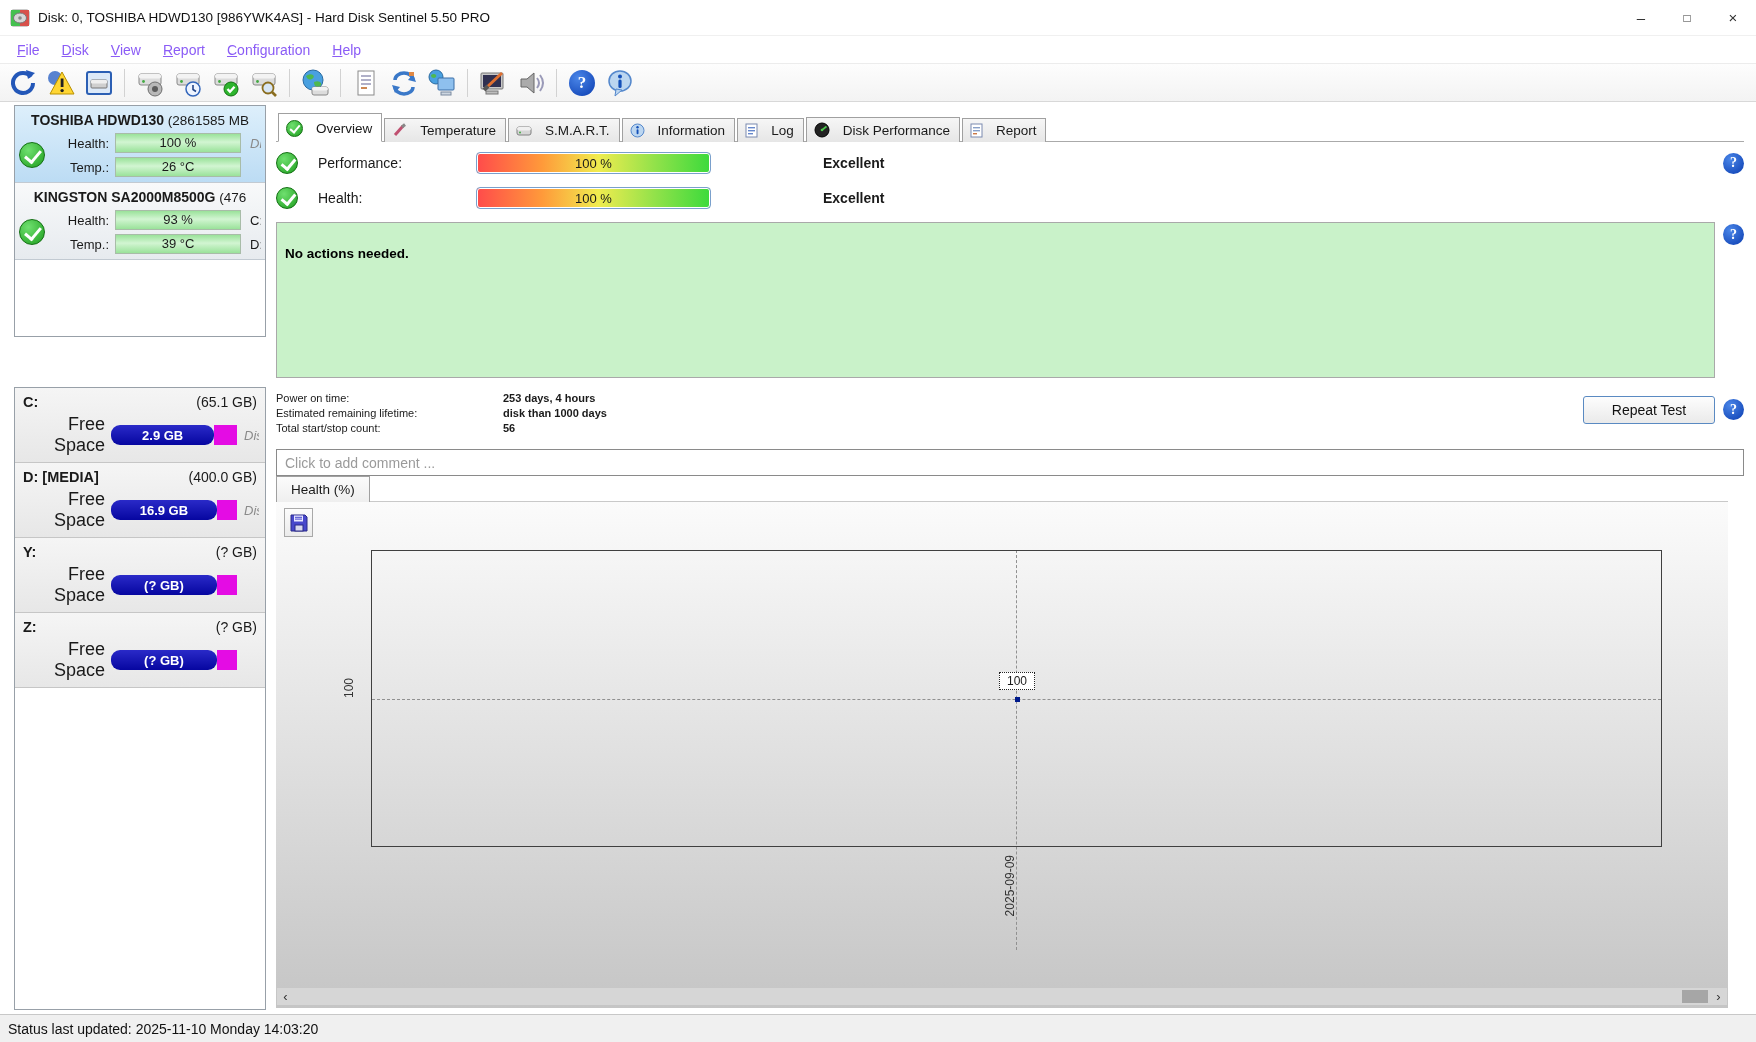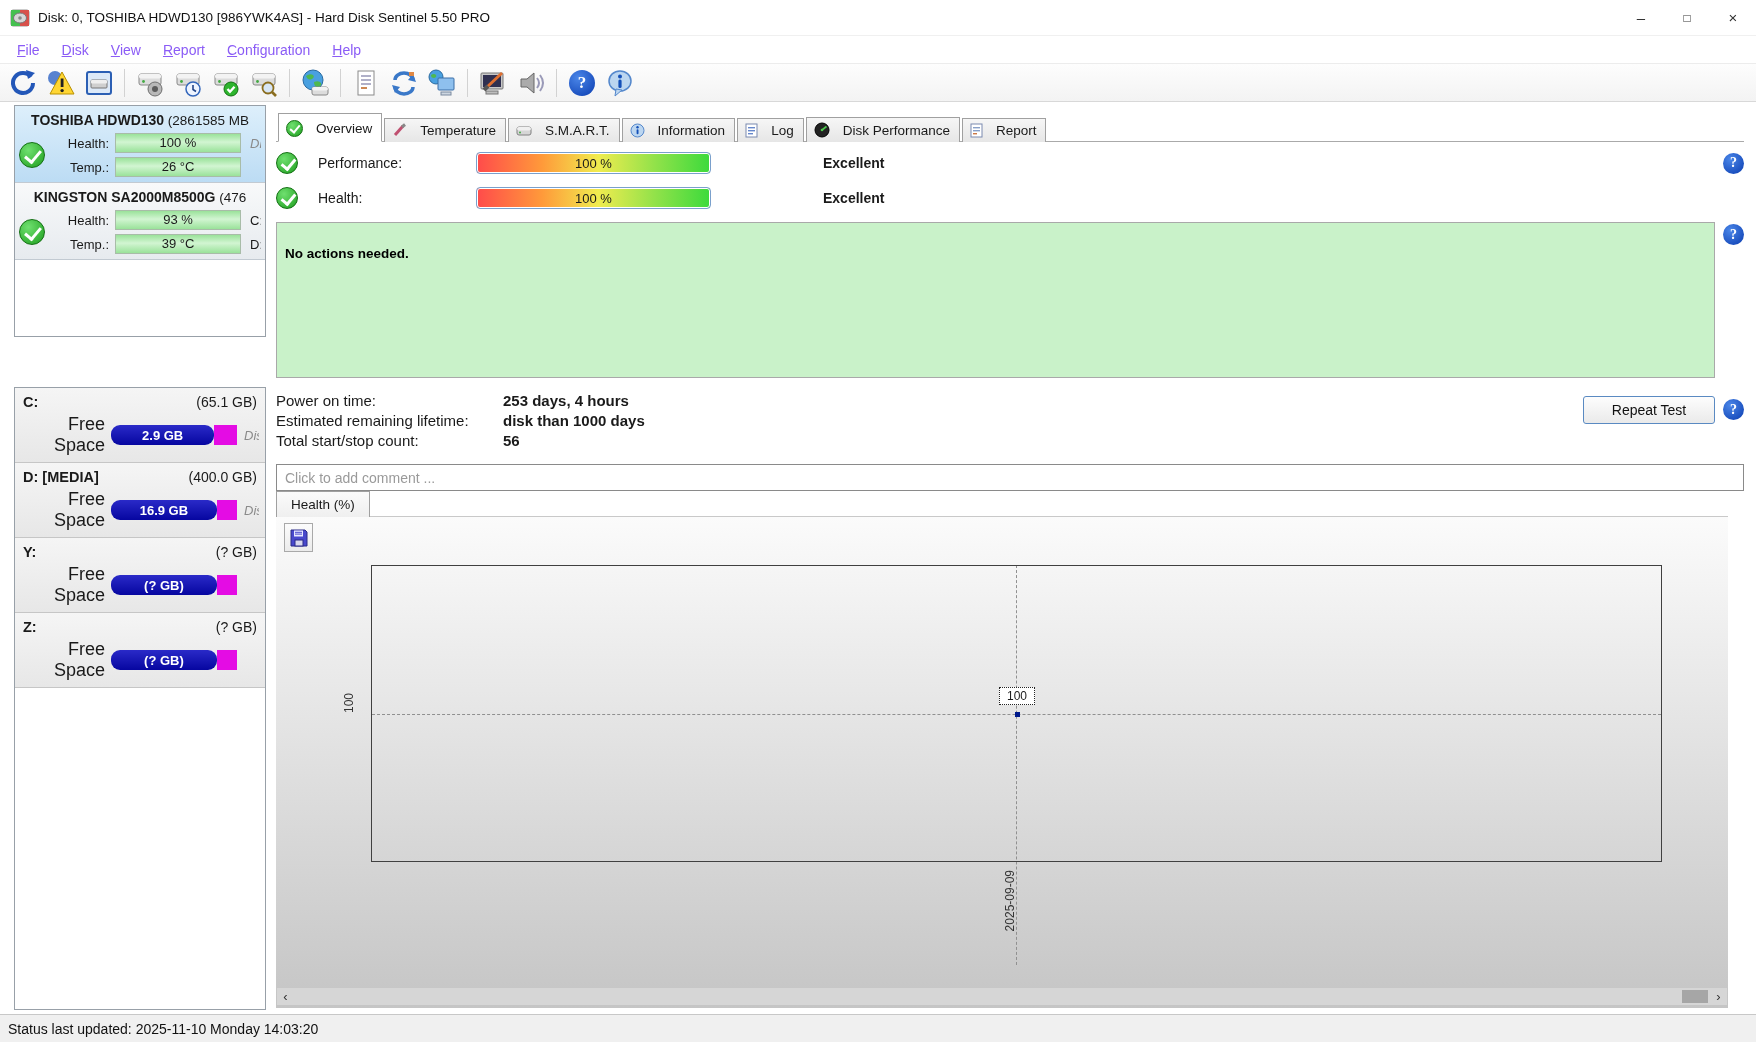--- a/index.html
+++ b/index.html
@@ -98,21 +98,21 @@
   .spacer { flex:1; }
 
   
   .status-row { display:flex; gap:8px; margin-top:11px; }
   .status-box { flex:1; height:156px; background:#c9f2c9; border:1px solid #a9a9a9; padding:6px 8px;
     font-size:13.5px; color:#0b2b0b; }
   .status-box .action { font-weight:bold; margin-top:17px; color:#000; }
 
   
   .stats-row { display:flex; margin-top:14px; gap:8px; }
-  .stats-grid { display:grid; grid-template-columns:227px auto; row-gap:3px; font-size:15px; }
+  .stats-grid { display:grid; grid-template-columns:227px auto; row-gap:3px; font-size:11px; }
   .stats-grid .val { font-weight:bold; }
   .repeat-btn { align-self:flex-start; margin-top:4px; width:132px; height:28px; font-size:14px;
     font-family:"Liberation Sans", sans-serif; color:#111;
     background:linear-gradient(180deg,#fdfdfd,#eaeaea); border:1px solid #5a8ac2; border-radius:3px; }
 
   
   .comment-row { margin-top:15px; }
   .comment-input { width:100%; height:27px; border:1px solid #8a8a8a; font-size:14px; padding:0 8px;
     font-family:"Liberation Sans", sans-serif; color:#222; }
   .comment-input::placeholder { color:#9a9a9a; opacity:1; }

